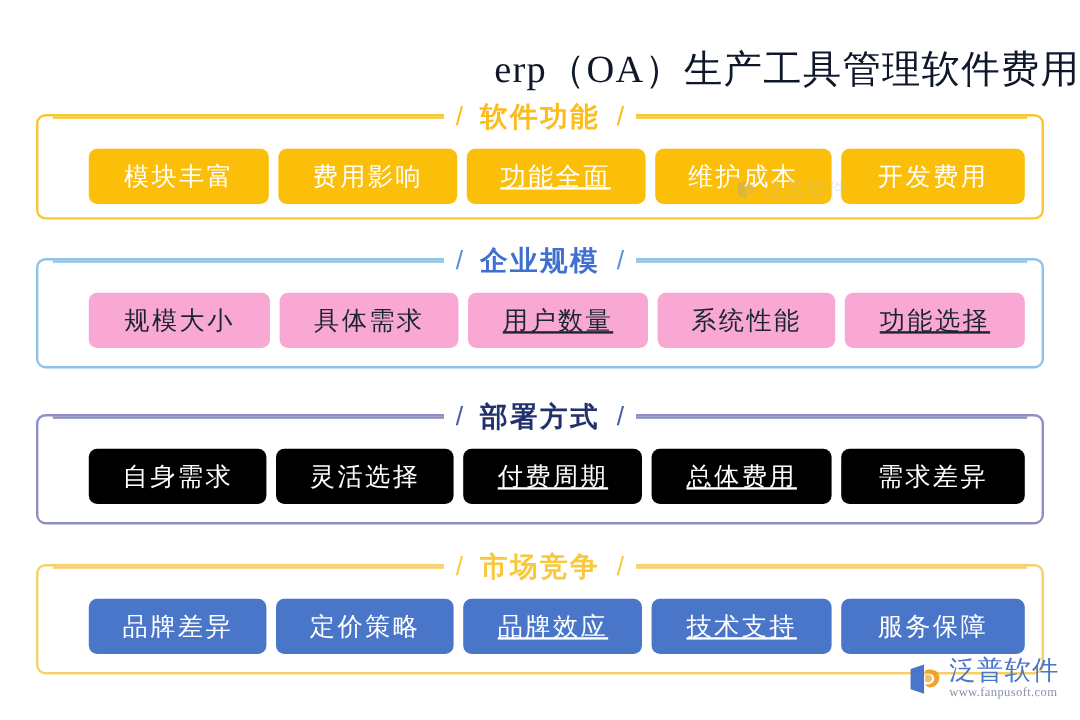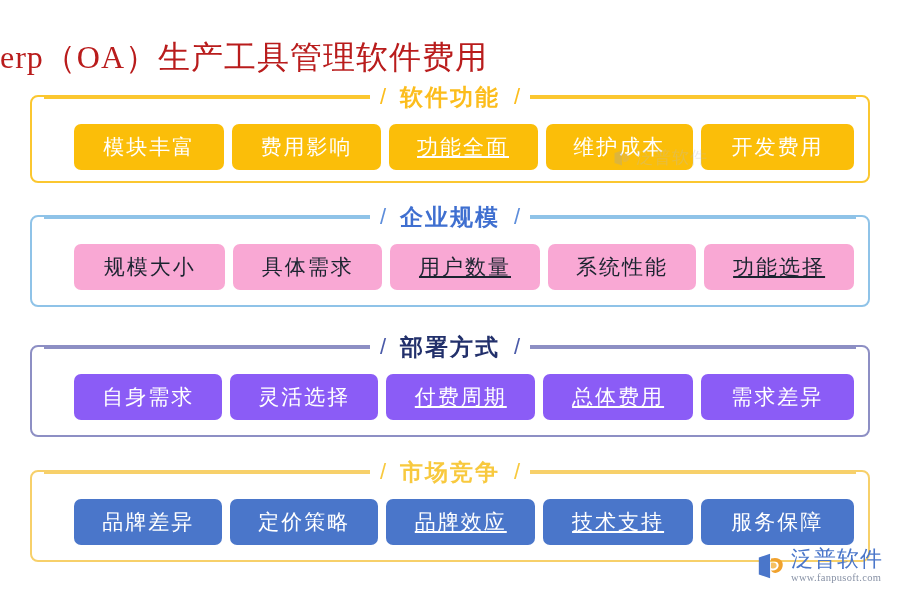--- a/index.html
+++ b/index.html
@@ -21,24 +21,24 @@
     height: 600px;
     box-sizing: border-box;
   }
 
   
   .page-title {
     position: absolute;
     left: 0;
     top: 36px;
     width: 900px;
-    text-align: left;
+    text-align: right;
     font-size: 32px;
     letter-spacing: 1px;
-    color: #b91c1c;
+    color: #0f172a;
     font-family: "Liberation Serif", "DejaVu Serif", serif;
     white-space: nowrap;
   }
 
   
   .section {
     position: absolute;
     left: 30px;
     width: 840px;
     box-sizing: border-box;
@@ -130,21 +130,21 @@
     letter-spacing: 2px;
     white-space: nowrap;
     padding: 9px 4px;
     font-family: "Liberation Serif", "DejaVu Serif", serif;
     box-sizing: border-box;
   }
 
   
   .sec-1 .tag { background: #fbbe09; color: #ffffff; }
   .sec-2 .tag { background: #f9a8d4; color: #1b2430; }
-  .sec-3 .tag { background: #8b5cf6; color: #ffffff; }
+  .sec-3 .tag { background: #000000; color: #ffffff; }
   .sec-4 .tag { background: #4a76ca; color: #ffffff; }
 
   
   .tag.w-a { flex-grow: 1.03; }
   .tag.w-b { flex-grow: 0.98; }
   .tag.w-c { flex-grow: 1.00; text-decoration: underline; }
   .tag.w-d { flex-grow: 0.97; }
   .tag.w-e { flex-grow: 1.08; }
 
   

